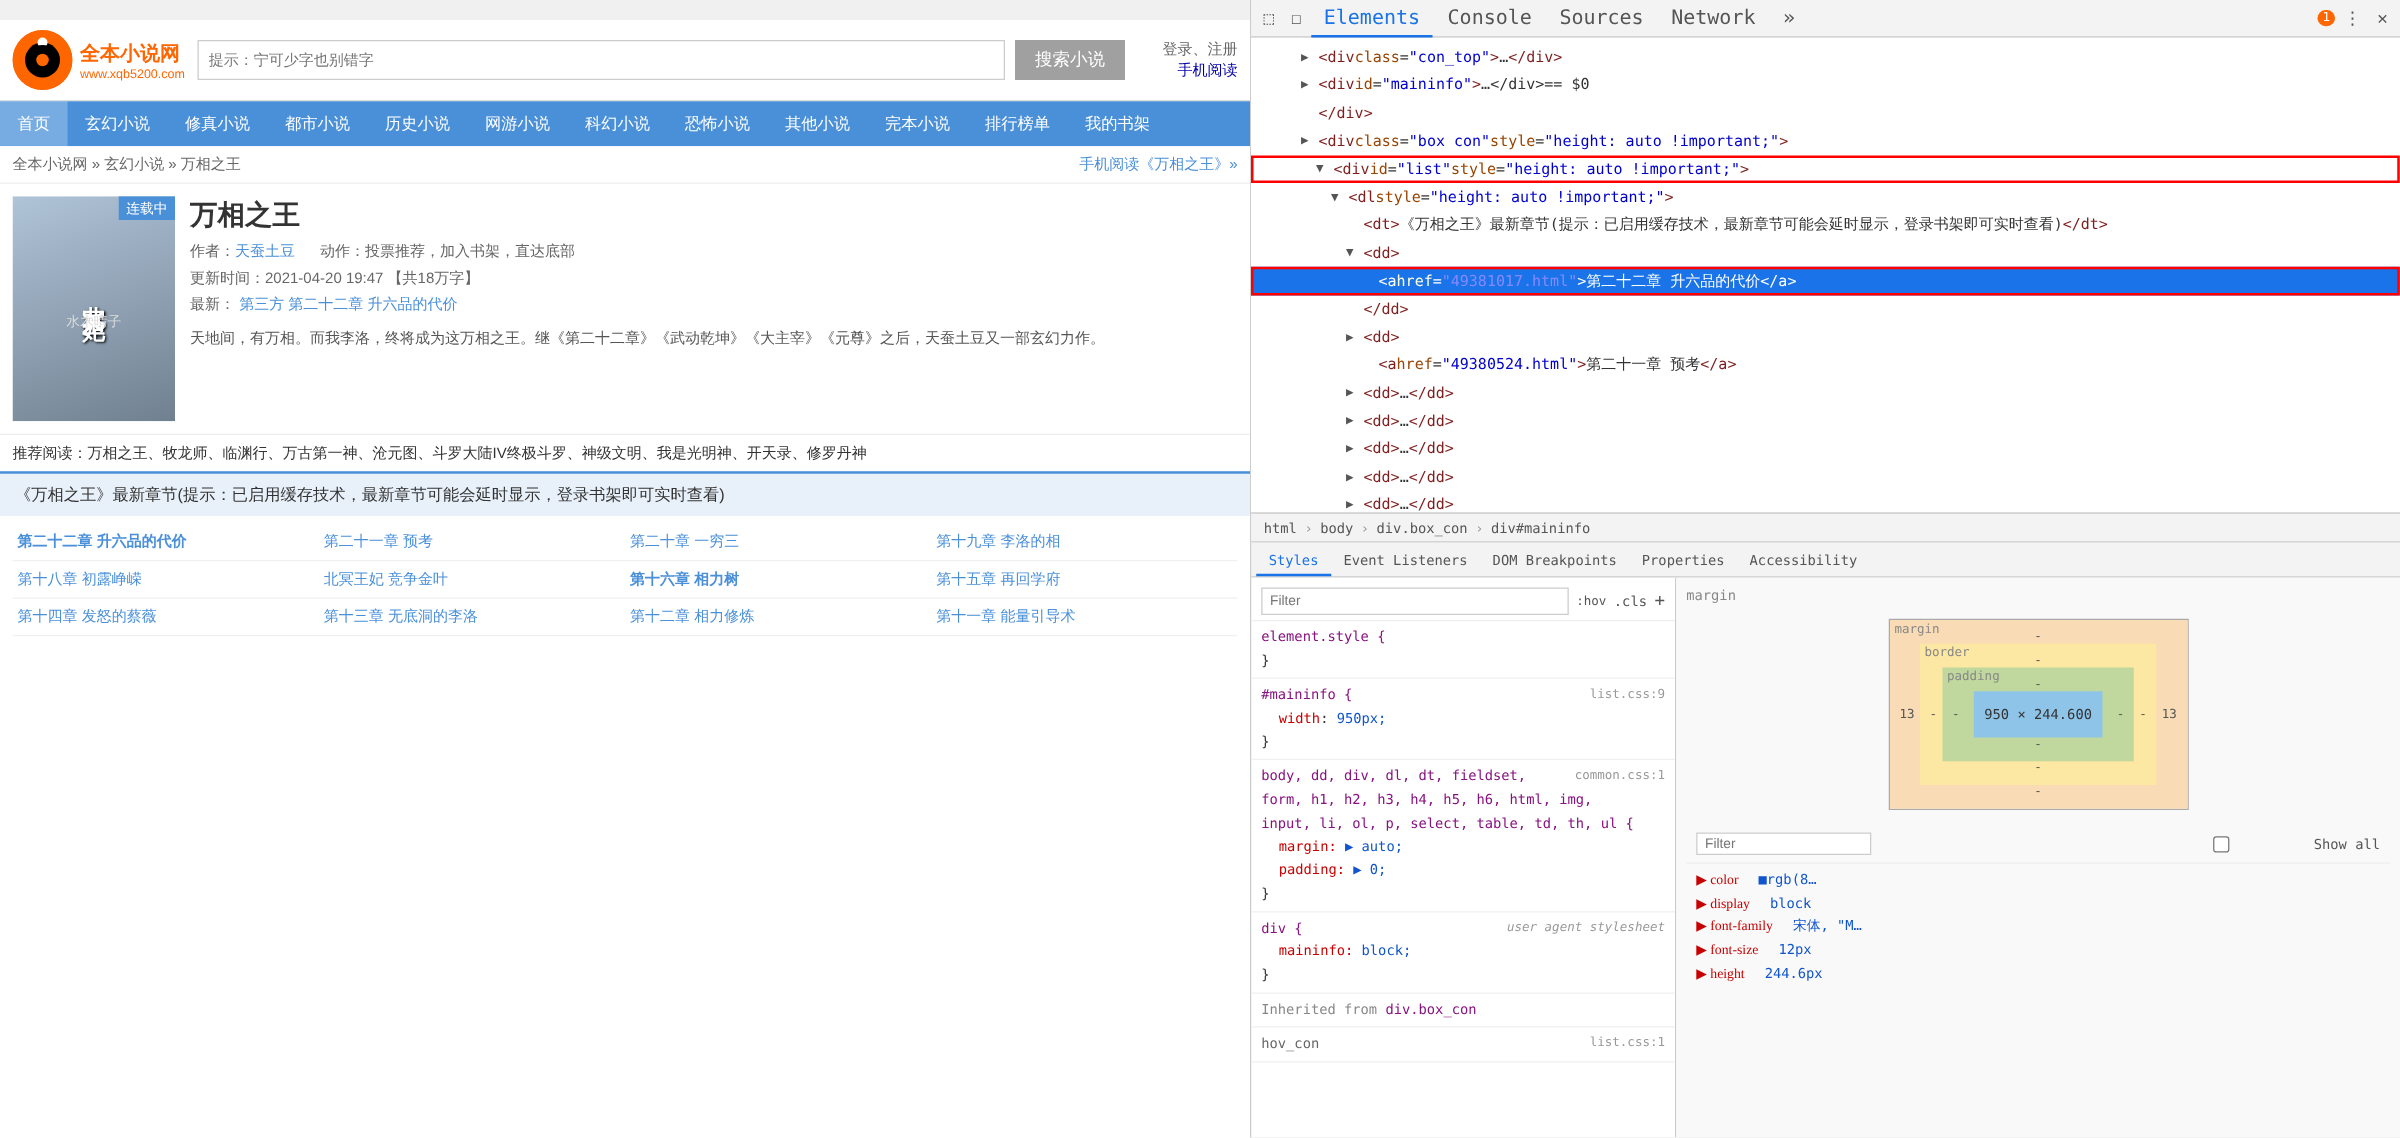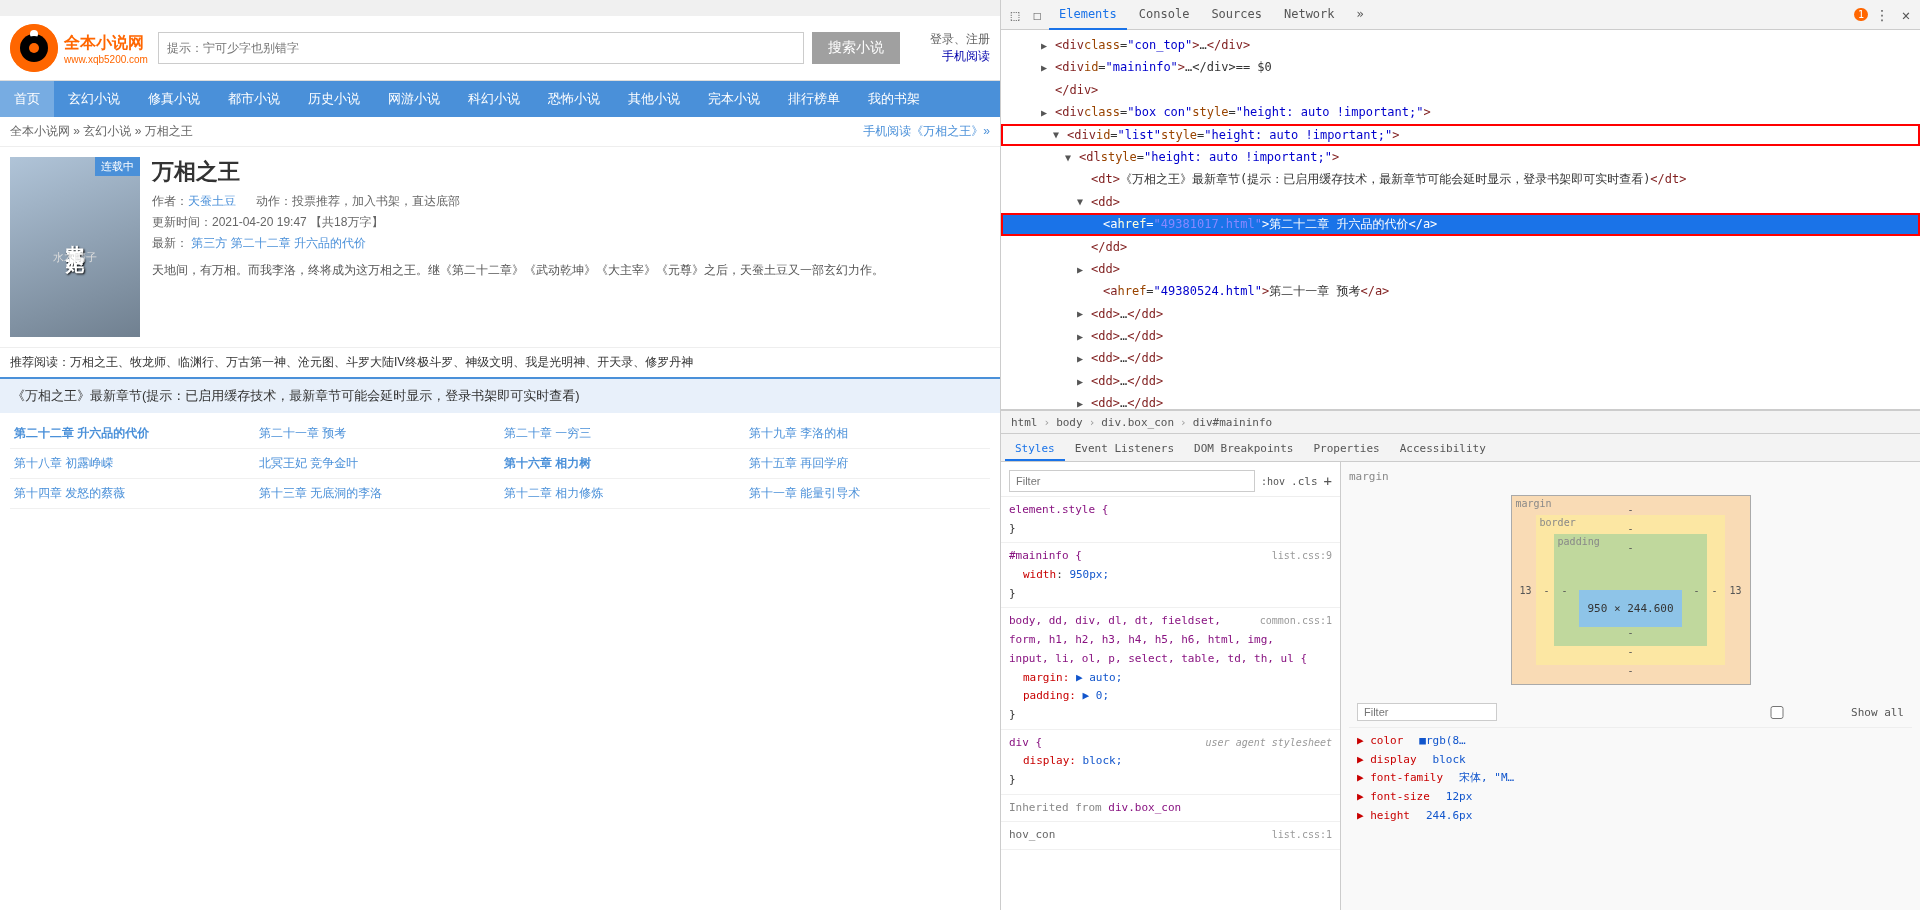--- a/index.html
+++ b/index.html
@@ -213,21 +213,21 @@
       width: 20px; height: 20px;
       display: flex; align-items: center; justify-content: center;
       cursor: pointer;
       color: #555;
       font-size: 14px;
     }
     .dt-tab {
       padding: 0 10px;
       height: 30px;
       display: flex; align-items: center;
-      font-size: 12px;
+      font-size: 16px;
       cursor: pointer;
       color: #555;
       border-bottom: 2px solid transparent;
     }
     .dt-tab.active {
       color: #1a73e8;
       border-bottom: 2px solid #1a73e8;
     }
     .dt-topbar-spacer { flex: 1; }
     .dt-topbar-actions {
@@ -396,21 +396,20 @@
     .bm-padding {
       background: #c0d89d;
       padding: 8px;
       position: relative;
     }
     .bm-content {
       background: #8ec4e8;
       padding: 12px 8px;
       font-size: 11px;
       color: #333;
-      margin-top: 37px;
     }
 
     
     .dt-right-filter {
       padding: 6px 8px;
       border-bottom: 1px solid #eee;
       display: flex;
       justify-content: space-between;
       font-size: 11px;
     }
@@ -425,21 +424,21 @@
       font-size: 11px; color: #555; cursor: pointer;
     }
     .dt-right-props {
       padding: 4px 8px;
       font-size: 11px;
       line-height: 1.7;
     }
     .dt-right-prop-row {
       display: flex; gap: 4px;
     }
-    .dt-right-prop-name { color: #c80000; }
+    .dt-right-prop-name { color: #c80000; font-family: Liberation Serif, serif; }
     .dt-right-prop-val { color: #1155cc; }
     .dt-right-prop-val.rgb { color: #1155cc; }
   </style>
 </head>
 <body>
 
 <div id="website-panel">
 
   <div class="site-header">
     <div class="logo-area">
@@ -807,21 +806,21 @@
           <span style="color:#881280;padding-left:0;">form, h1, h2, h3, h4, h5, h6, html, img,</span><br>
           <span style="color:#881280;padding-left:0;">input, li, ol, p, select, table, td, th, ul {</span><br>
           <span class="css-prop"><span style="color:#c80000;">margin</span>: <span class="css-val">▶ auto;</span></span><br>
           <span class="css-prop"><span style="color:#c80000;">padding</span>: <span class="css-val">▶ 0;</span></span><br>
           <span class="css-brace">}</span>
         </div>
 
         <div class="css-rule-block">
           <span class="css-selector">div {</span>
           <span class="css-source" style="color:#999;font-size:10px;font-style:italic;">user agent stylesheet</span><br>
-          <span class="css-prop"><span style="color:#c80000;">display</span>: <span class="css-val">block;</span></span><br>
+          <span class="css-prop"><span style="color:#c80000;">maininfo</span>: <span class="css-val">block;</span></span><br>
           <span class="css-brace">}</span>
         </div>
 
         <div class="css-rule-block">
           <span style="color:#888;font-size:11px;">Inherited from </span><span style="color:#881280;font-size:11px;">div.box_con</span>
         </div>
 
         <div class="css-rule-block">
           <span class="css-selector" style="color:#666;">hov_con</span>
           <span class="css-source" style="color:#999;font-size:10px;">list.css:1</span>

